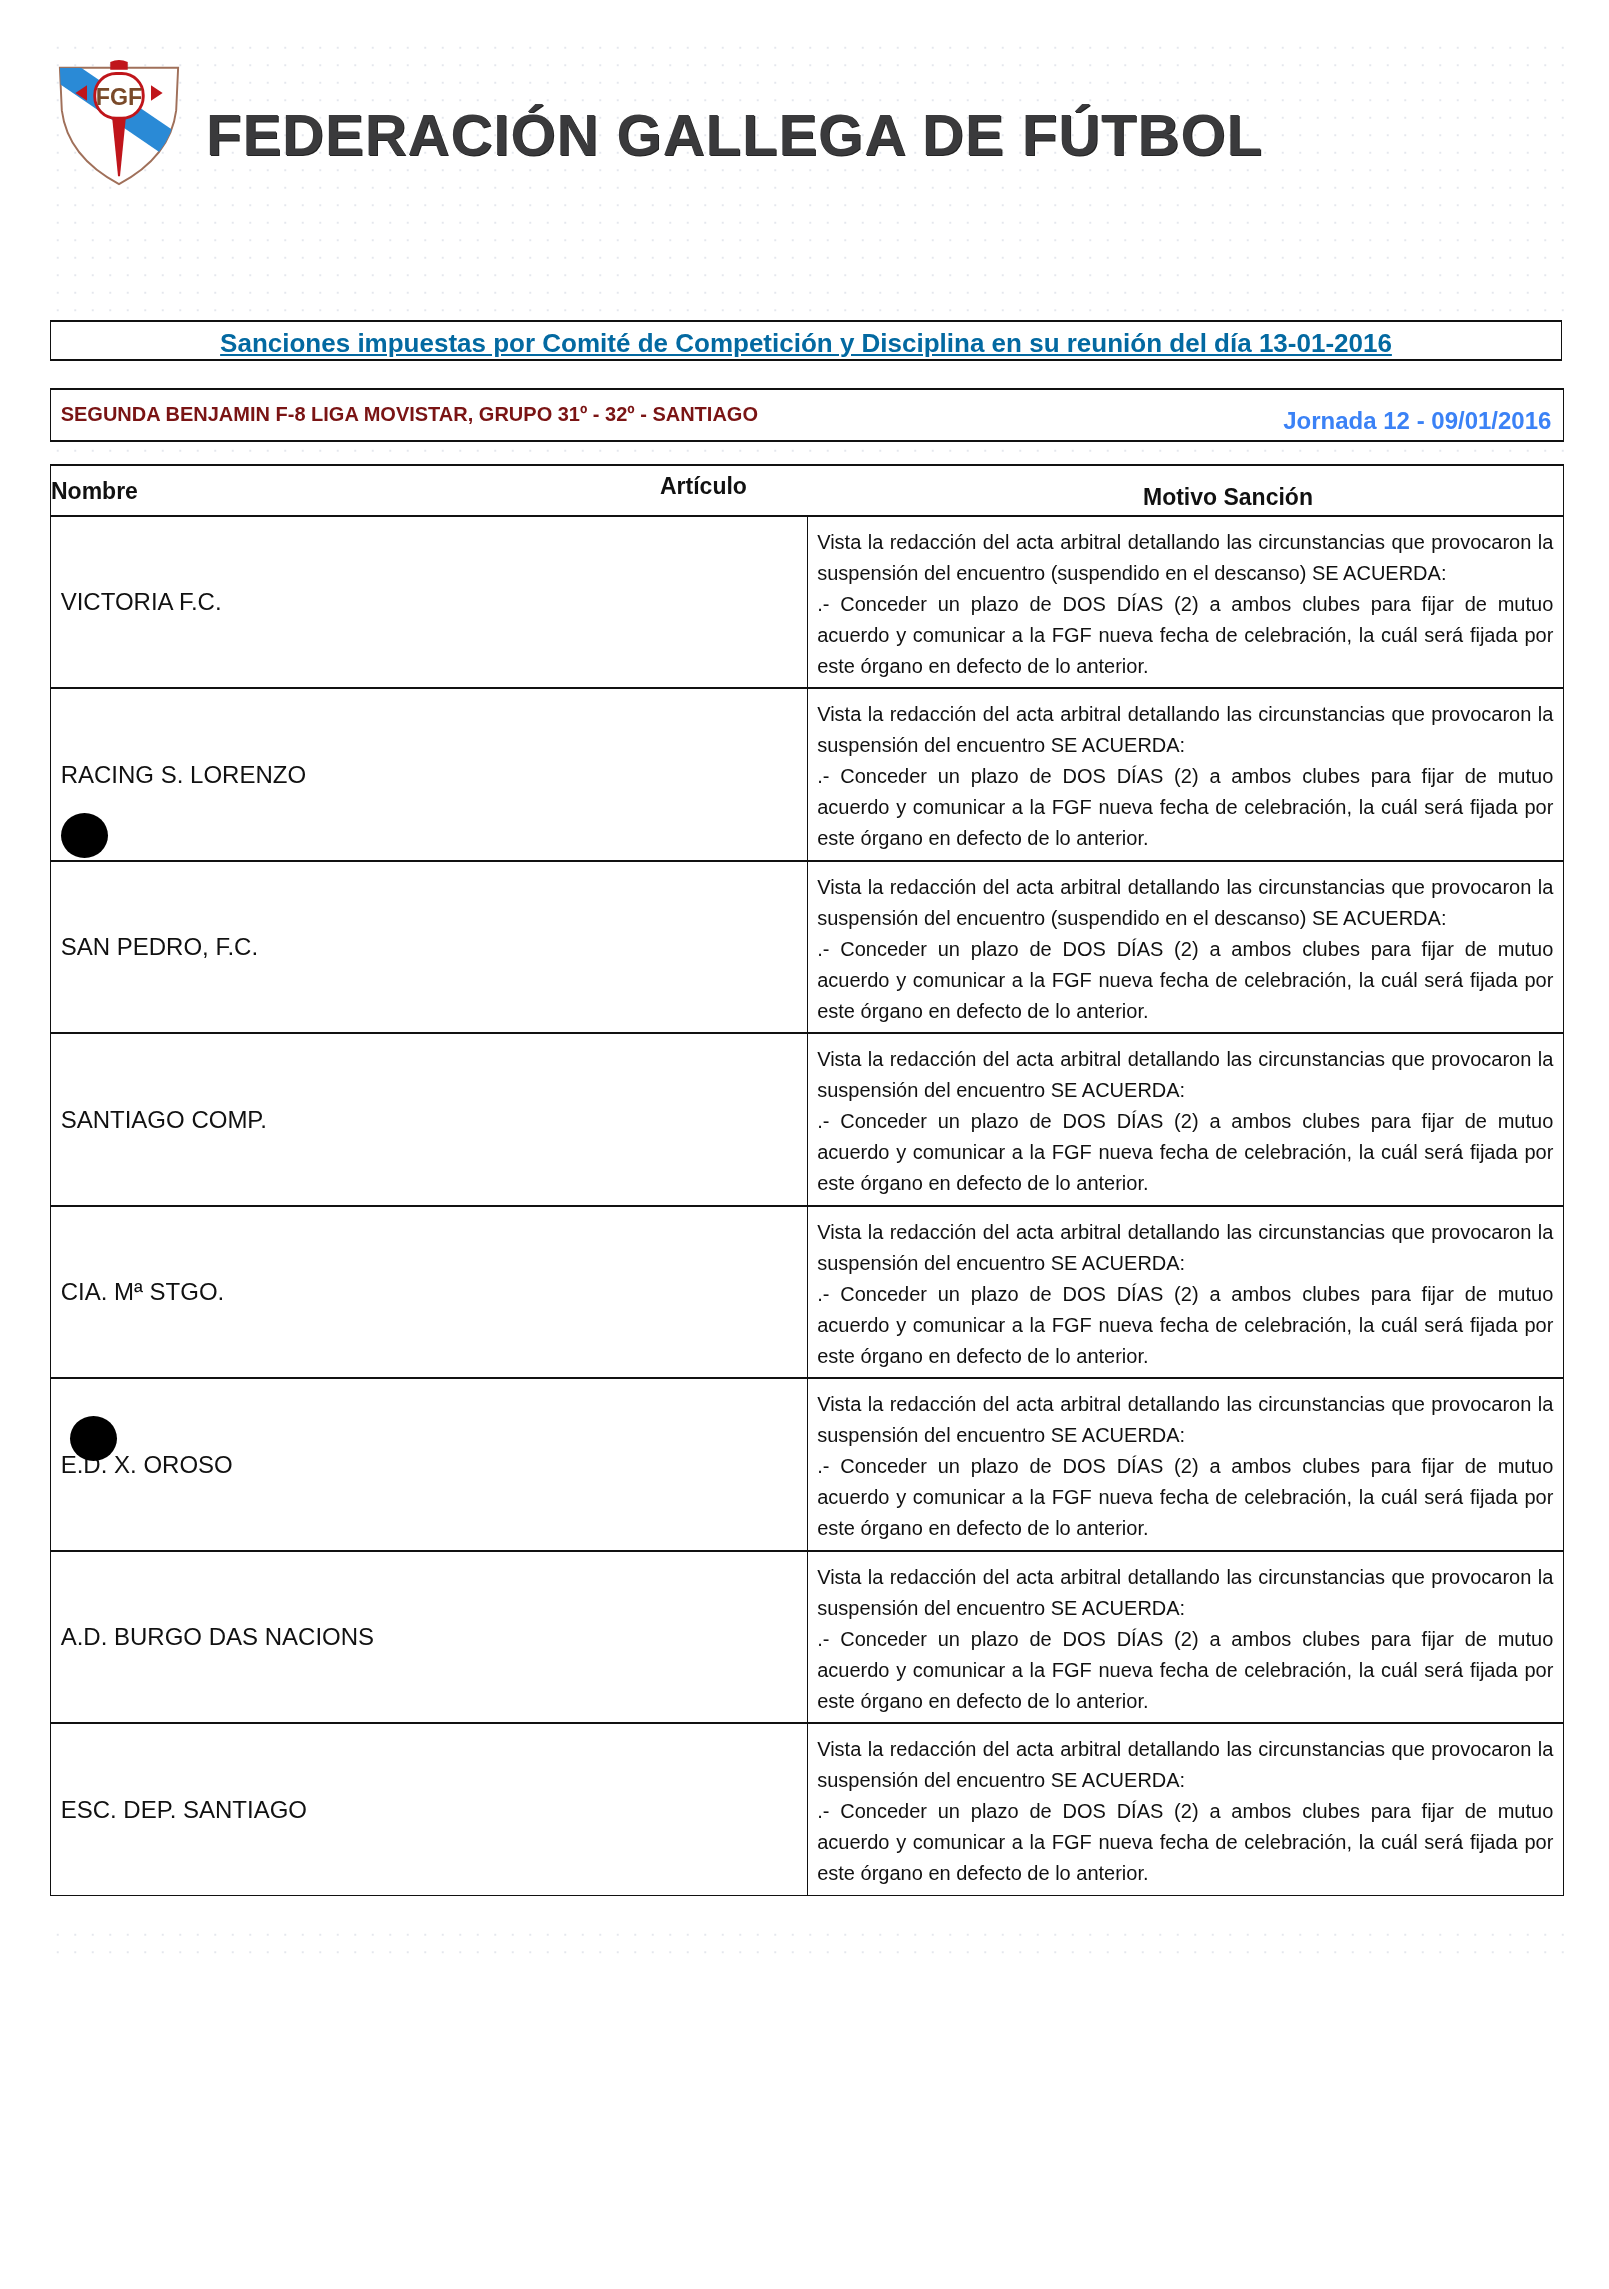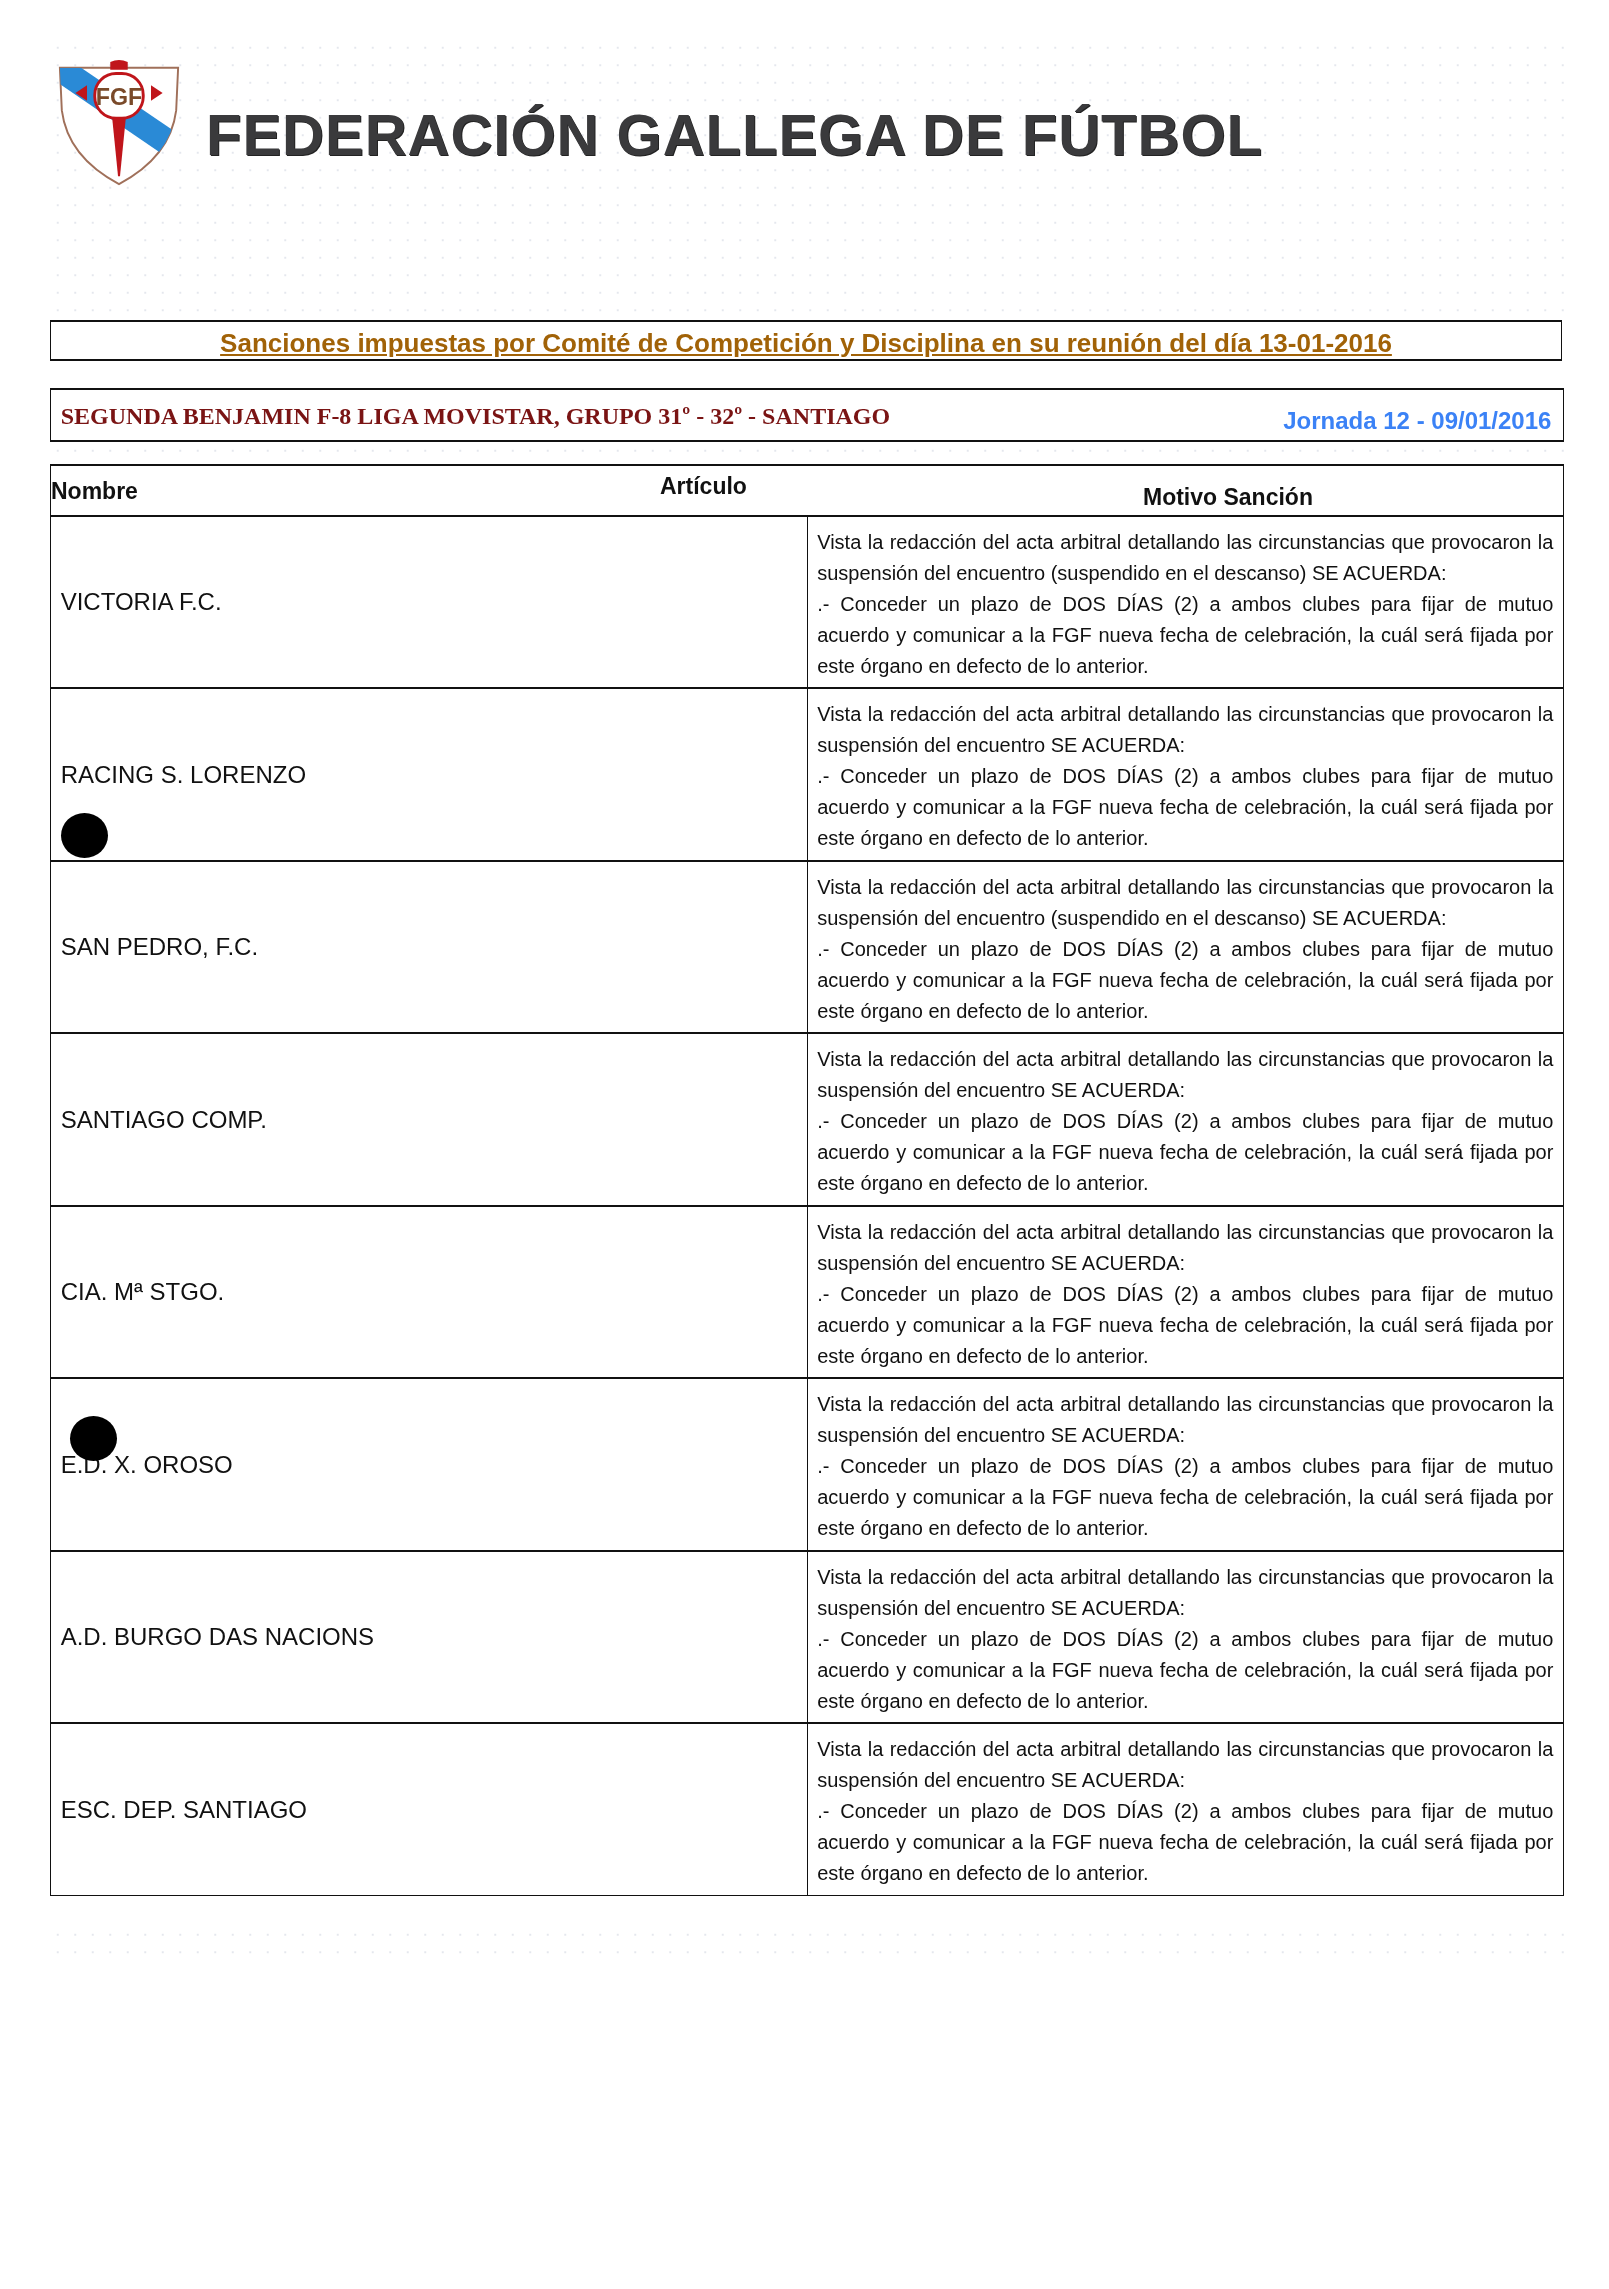--- a/index.html
+++ b/index.html
@@ -35,30 +35,30 @@
       text-align: center;
     }
     .title-box {
       position: absolute; left: 50px; top: 320px; width: 1512px; height: 41px;
       border: 2.9px solid #111; border-left-width: 1.9px; border-right-width: 1.9px;
       background: #fff; box-sizing: border-box;
     }
     .title-text {
       position: absolute; left: 0; right: 0; top: 5.8px; text-align: center;
       font-size: 26px; font-weight: bold; text-decoration: underline;
-      color: #a16207;
+      color: #0369a1;
     }
     .sub-box {
       position: absolute; left: 50px; top: 388px; width: 1514px; height: 54px;
       border: 2.9px solid #111; border-left-width: 1.9px; border-right-width: 1.9px;
       background: #fff; box-sizing: border-box;
     }
     .competition {
       position: absolute; left: 9.7px; top: 12.6px;
-      font-size: 24px; font-weight: bold; color: #7a1414; white-space: nowrap; font-family: Liberation Serif, serif;
+      font-size: 20px; font-weight: bold; color: #7a1414; white-space: nowrap;
     }
     .jornada {
       position: absolute; right: 11.6px; top: 16.5px;
       font-size: 24px; font-weight: bold; color: #3b82f6; white-space: nowrap;
     }
     table.sanctions {
       position: absolute; left: 50px; top: 464px; width: 1514px;
       border-collapse: collapse; table-layout: fixed;
       background: #fff;
     }

